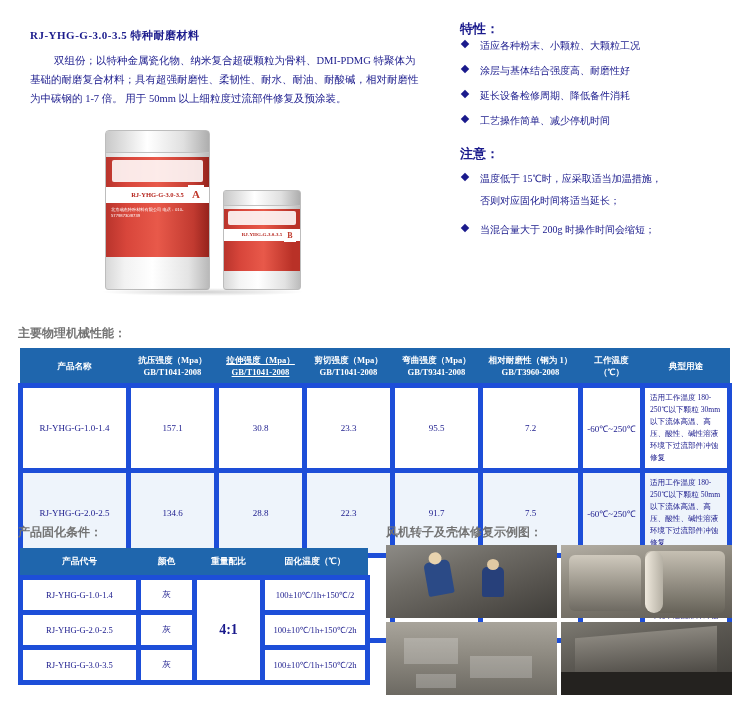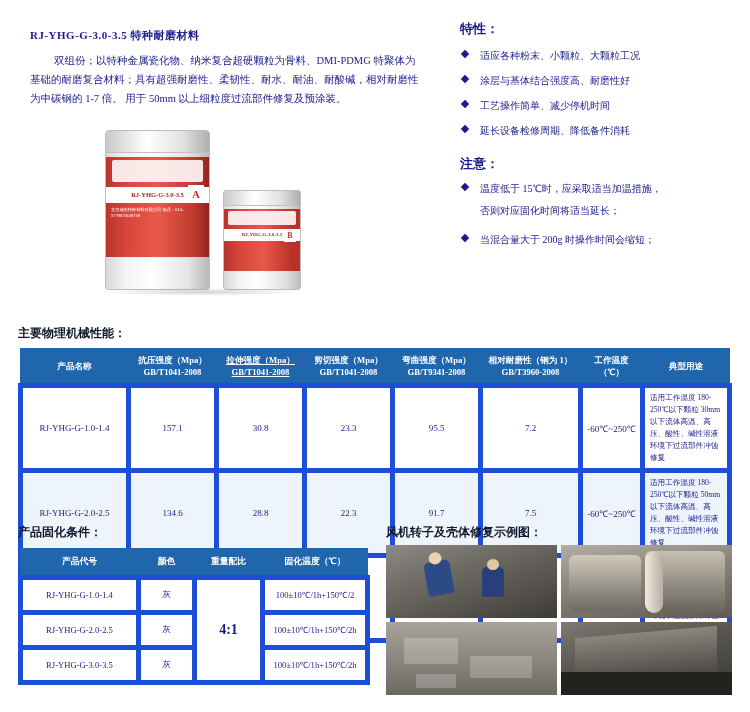--- a/index.html
+++ b/index.html
@@ -18,21 +18,21 @@
     font-family:"Liberation Serif", serif;
   }
   .prod-desc {
     margin-top:8px; font-size:10.5px; line-height:19px; color:#1a1a8c;
     text-indent:24px; font-family:"Liberation Serif", serif;
   }
 
   
   .top-right { position:absolute; left:460px; top:20px; width:280px; }
   .sec-head {
-    font-size:13px; font-weight:bold; color:#1a1a8c; margin-bottom:10px;
+    font-size:13px; font-weight:bold; color:#1a1a8c; 
     font-family:"Liberation Serif", serif;
   }
   .bullet-list { list-style:none; margin:0; padding:0; }
   .bullet-list li {
     position:relative; padding-left:20px; font-size:10px; line-height:16px;
     margin-bottom:9px; color:#1a1a8c; font-family:"Liberation Serif", serif;
   }
   .bullet-list li .dia {
     position:absolute; left:2px; top:3px; width:6px; height:6px;
     background:#1a1a8c; transform:rotate(45deg);
@@ -108,21 +108,21 @@
     background:#fff; color:#c0392b; font-size:8px; font-weight:bold;
     text-align:center; line-height:13px; font-family:"Liberation Serif", serif;
   }
   .jar-shadow {
     position:absolute; left:5px; top:158px; width:205px; height:8px;
     background:radial-gradient(ellipse at center, rgba(0,0,0,0.18), rgba(0,0,0,0) 70%);
   }
 
   
   .blk-head {
-    position:absolute; font-size:12px; font-weight:bold; color:#0f172a;
+    position:absolute; font-size:12px; font-weight:bold; color:#737373;
     font-family:"Liberation Serif", serif;
   }
 
   
   .tbl { border-collapse:collapse; font-family:"Liberation Serif", serif; }
   .tbl th, .tbl td {
     border:5px solid #1d4ed8; text-align:center; color:#1a1a8c;
     vertical-align:middle;
   }
   #main-table { position:absolute; left:18px; top:348px; width:714px; }
@@ -215,22 +215,22 @@
       </div>
     </div>
     <div class="jar-shadow"></div>
   </div>
 
   <div class="top-right">
     <div class="sec-head">特性：</div>
     <ul class="bullet-list">
       <li><span class="dia"></span><span>适应各种粉末、小颗粒、大颗粒工况</span></li>
       <li><span class="dia"></span><span>涂层与基体结合强度高、耐磨性好</span></li>
+      <li><span class="dia"></span><span>延长设备检修周期、降低备件消耗</span></li>
       <li><span class="dia"></span><span>工艺操作简单、减少停机时间</span></li>
-      <li><span class="dia"></span><span>延长设备检修周期、降低备件消耗</span></li>
     </ul>
 
     <div class="note-block">
       <div class="sec-head">注意：</div>
       <ul class="bullet-list note-list">
         <li>
           <span class="dia"></span>
           <span>温度低于 15℃时，应采取适当加温措施，</span>
           <span class="note-sub">否则对应固化时间将适当延长；</span>
         </li>

